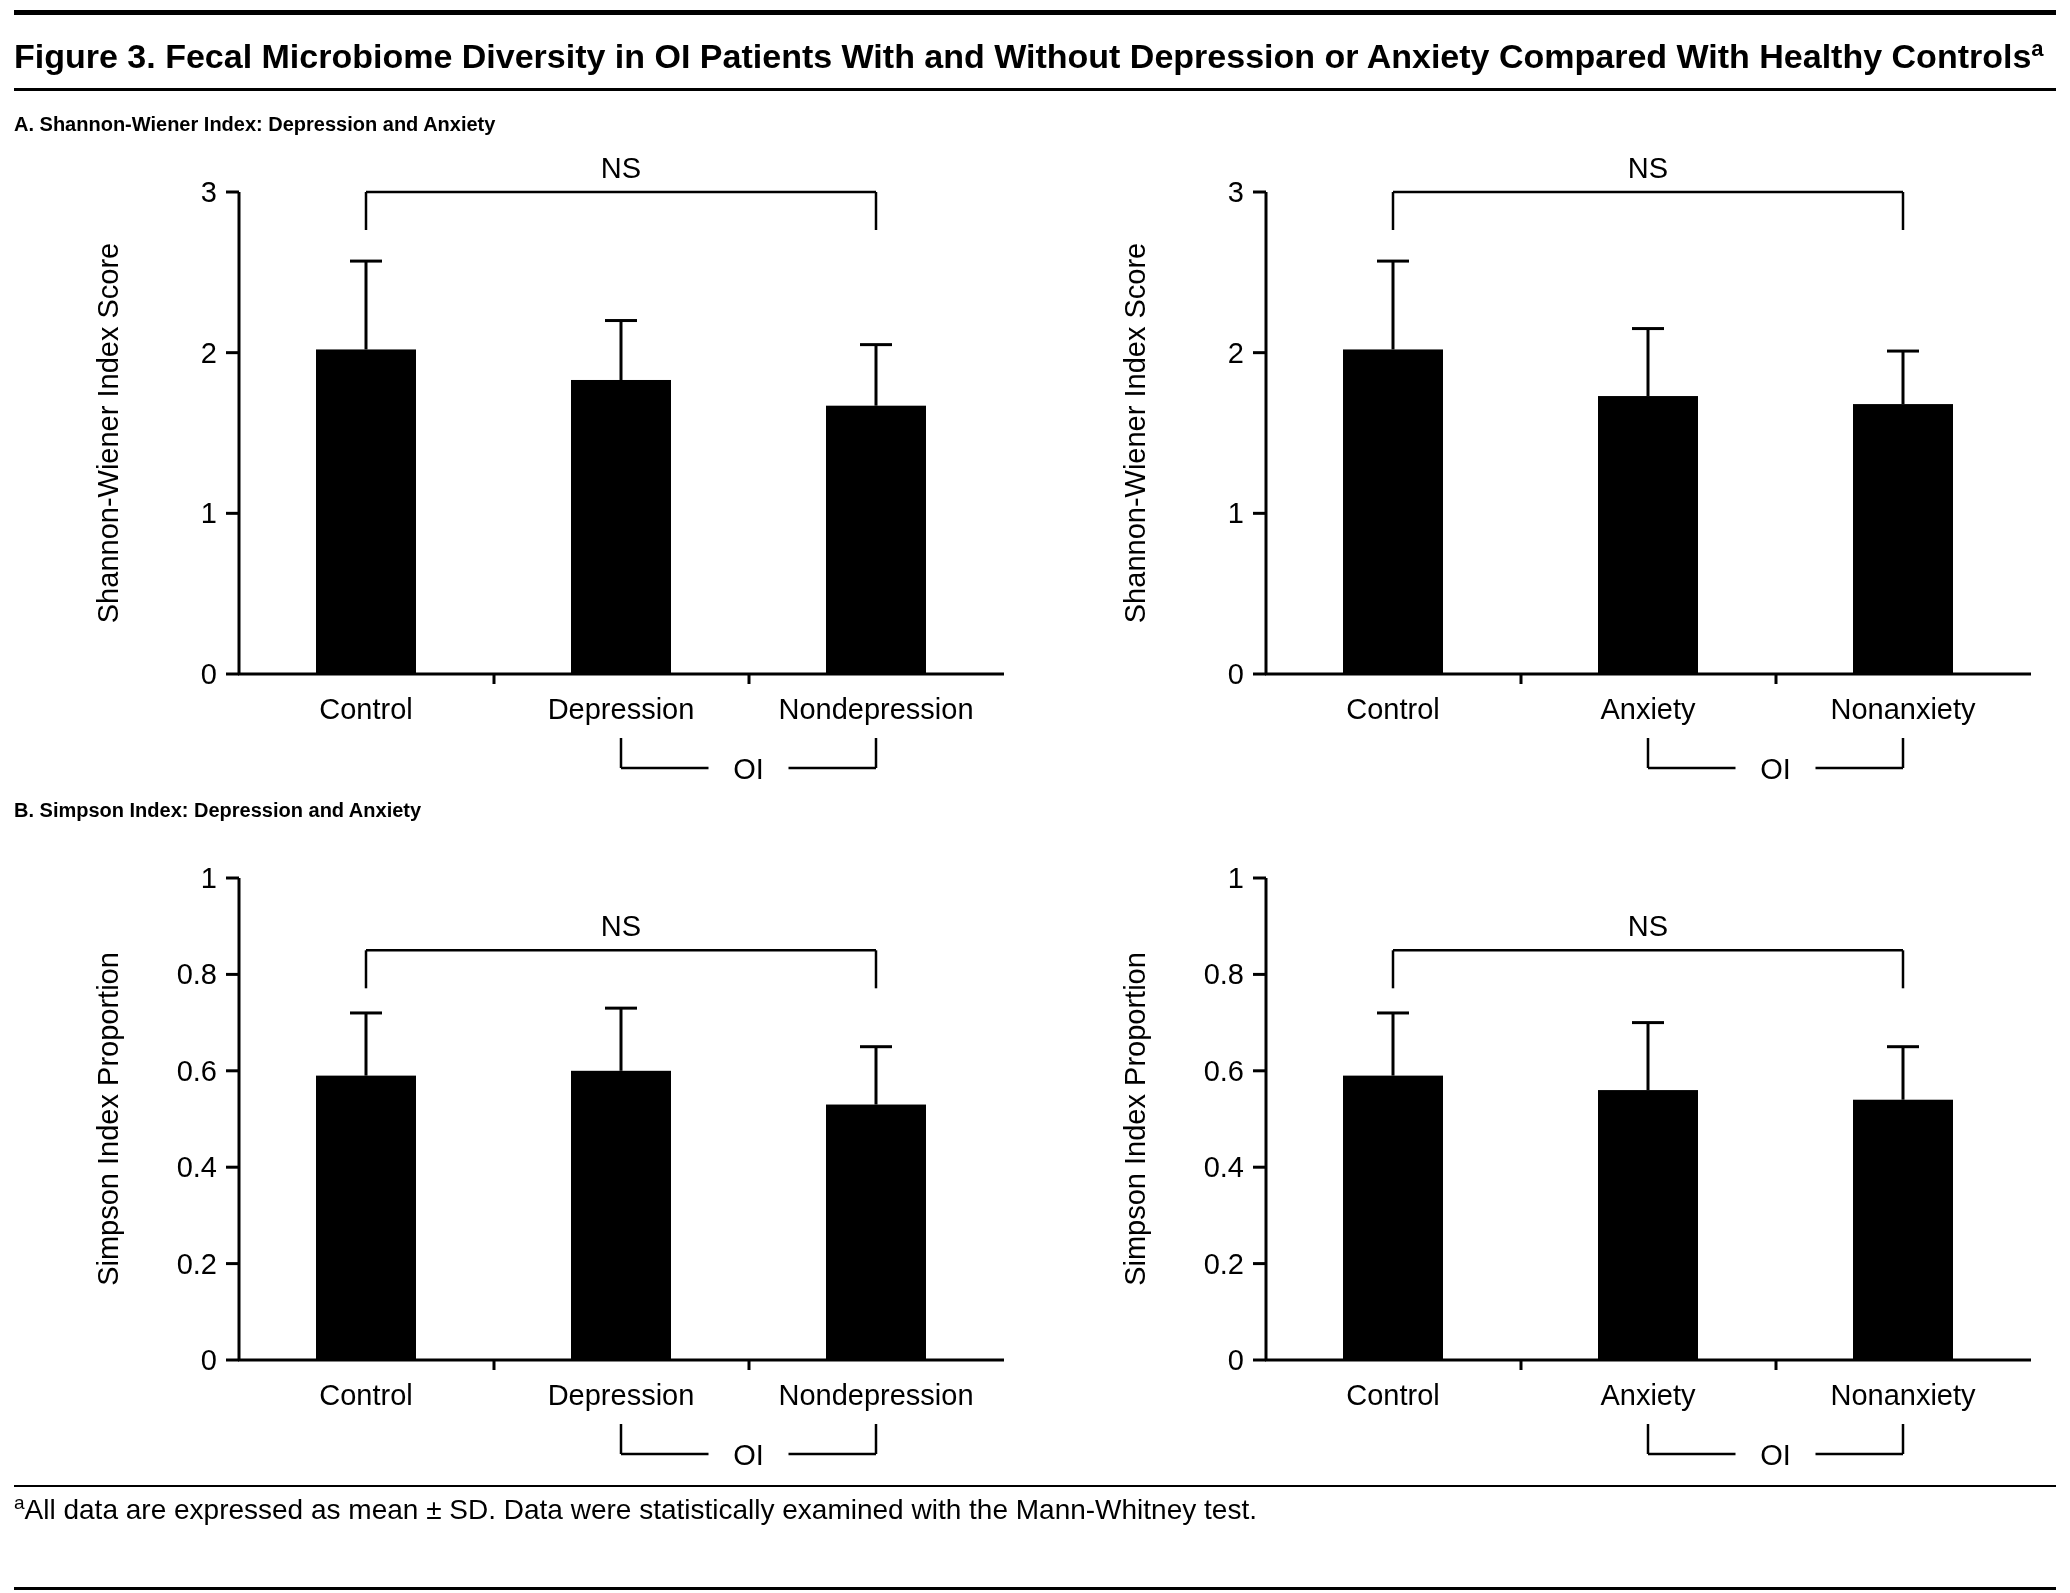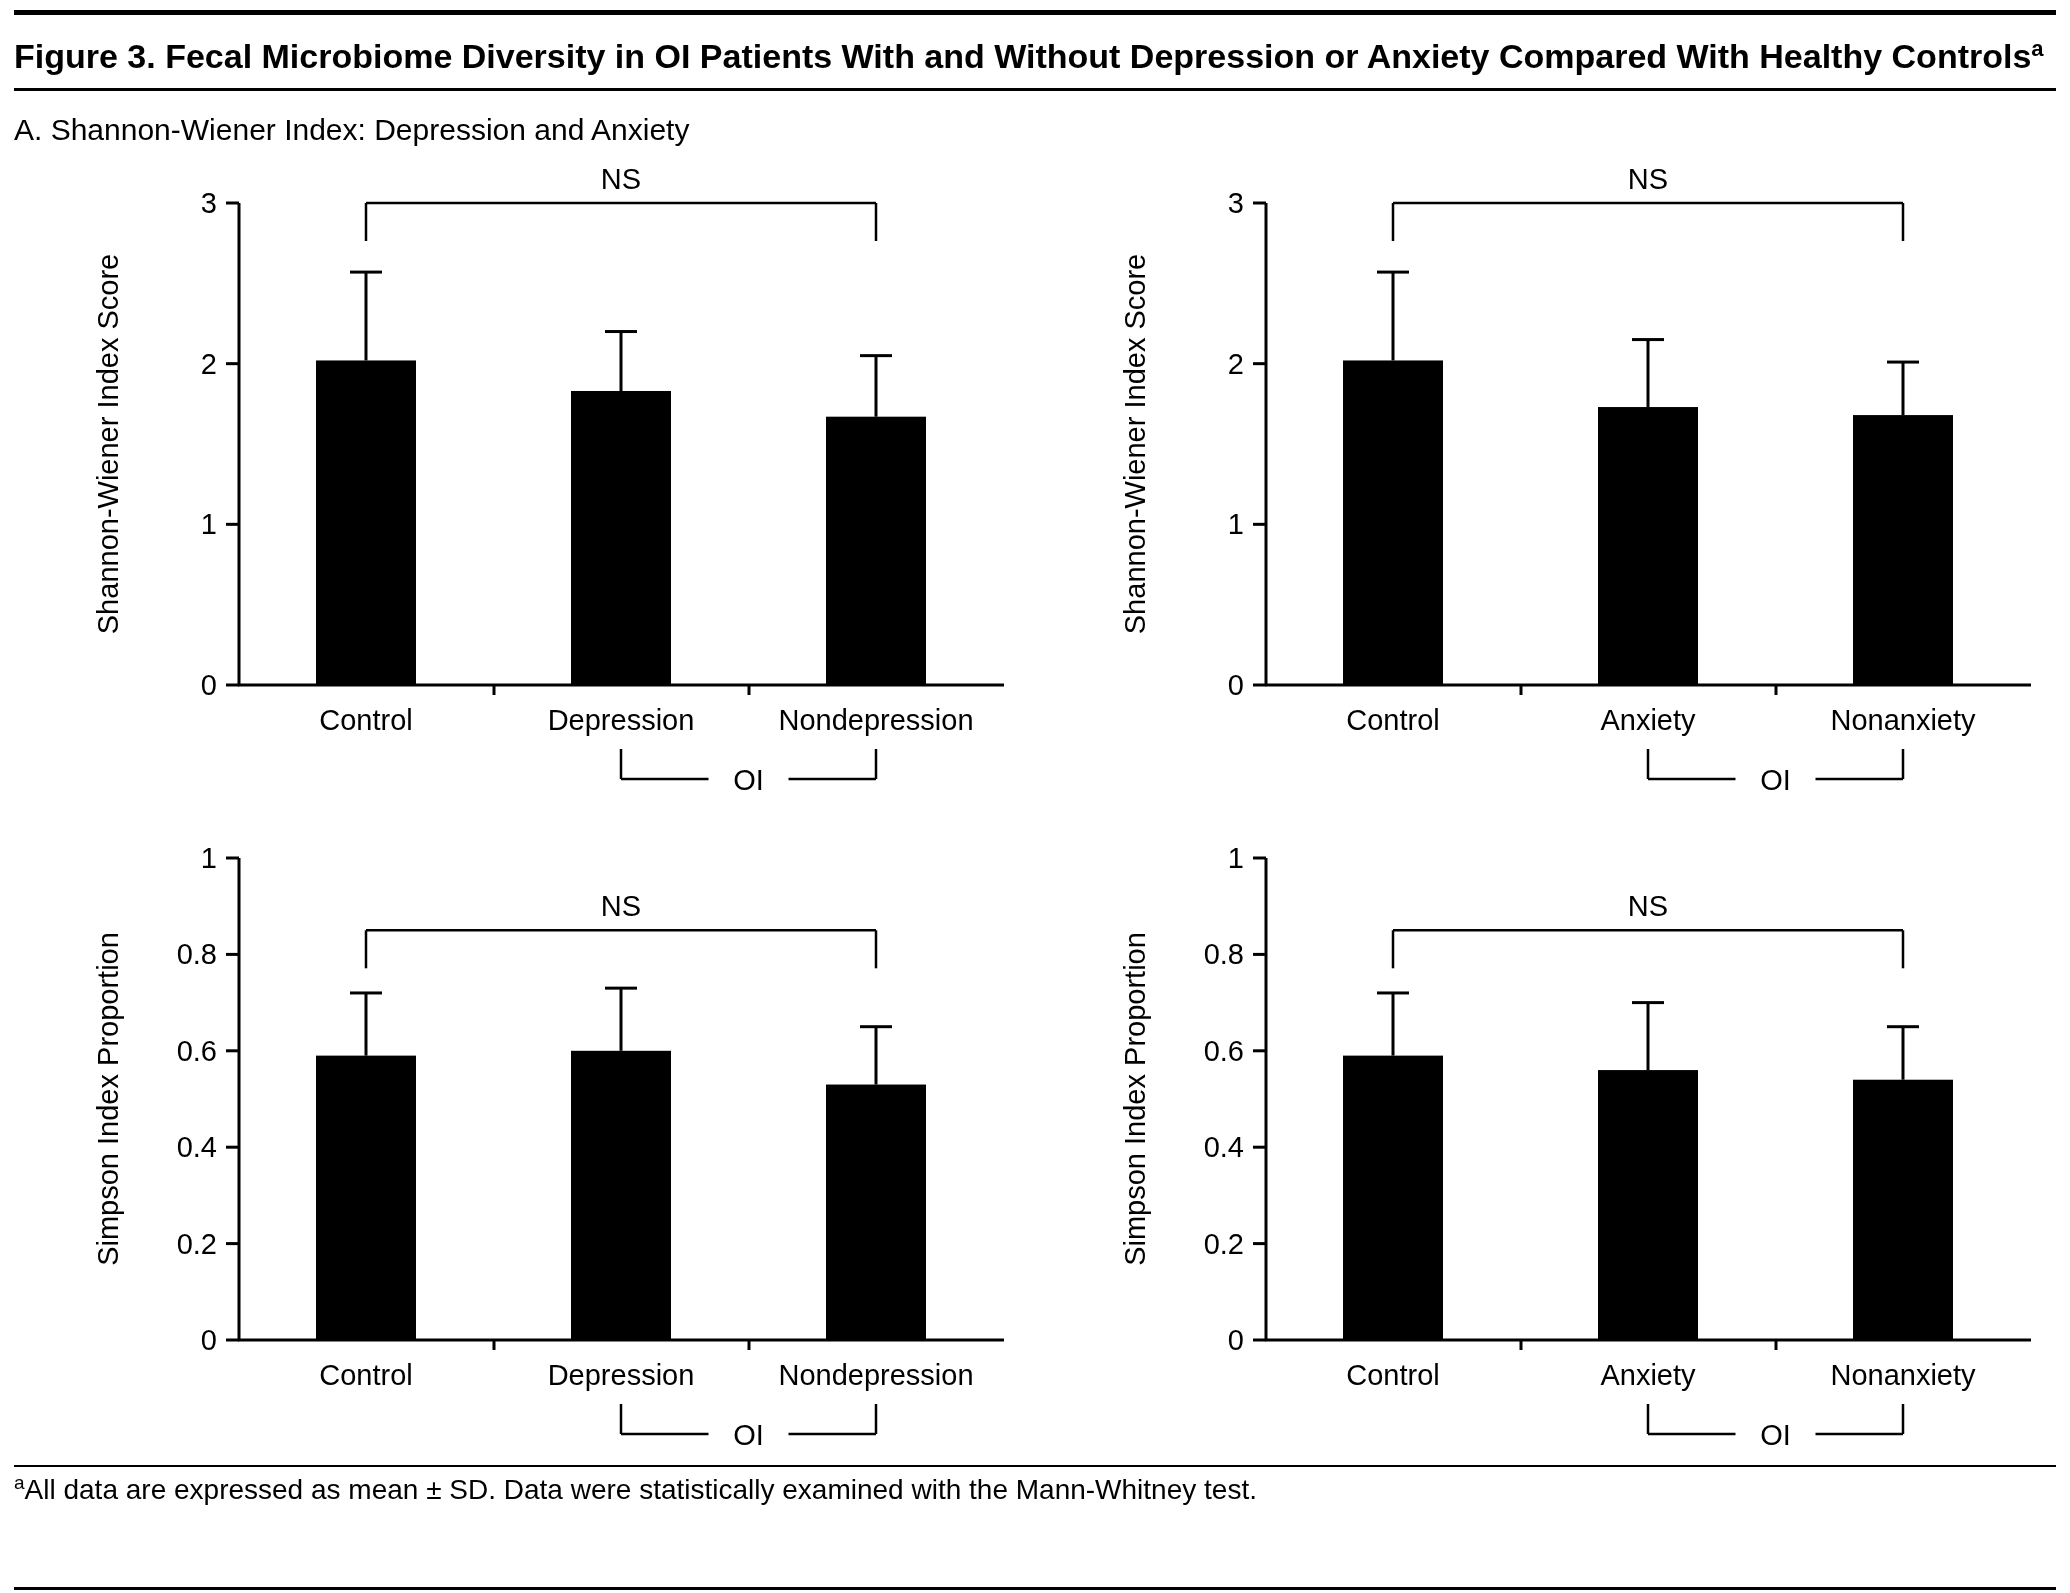--- a/index.html
+++ b/index.html
@@ -9,21 +9,21 @@
     font-family: "Liberation Sans", sans-serif;
     color: #000; overflow: hidden; position: relative;
   }
   .page { padding: 10px 14px 6px 14px; height: 100%; position: relative; }
   .rule { background: #000; }
   .rule-top { height: 5px; margin-bottom: 6px; }
   .rule-under-title { height: 3px; }
   .rule-thin { height: 2px; }
   h1.fig-title { font-size: 34px; font-weight: bold; line-height: 48px; padding: 4px 0 8px 0; }
   h1.fig-title sup { font-size: 22px; }
-  h2.section-heading { font-size: 30px; font-weight: normal; }
+  h2.section-heading { font-size: 20px; font-weight: bold; }
   #section-a { margin: 22px 0 2px 0; }
   #section-b { margin: 6px 0 2px 0; }
   .chart-row { display: flex; justify-content: space-between; }
   svg.chart { display: block; }
   .footer { margin-top: 6px; }
   .footer p.note { font-size: 28px; line-height: 31px; }
   .footer p.note sup { font-size: 19px; }
   .rule-bottom { position: absolute; left: 14px; right: 14px; bottom: 3px; height: 3px; background: #000; }
 </style>
 </head>
@@ -107,20 +107,21 @@
         <line x1="862" y1="54" x2="862" y2="92" stroke="#000000" stroke-width="2.5"></line>
         <text x="607" y="40" fill="#000000" font-size="29" text-anchor="middle" font-family="&quot;Liberation Sans&quot;, sans-serif">NS</text>
         <line x1="607" y1="600" x2="607" y2="630" stroke="#000000" stroke-width="2.5"></line>
         <line x1="862" y1="600" x2="862" y2="630" stroke="#000000" stroke-width="2.5"></line>
         <line x1="607" y1="630" x2="694.5" y2="630" stroke="#000000" stroke-width="2.5"></line>
         <line x1="774.5" y1="630" x2="862" y2="630" stroke="#000000" stroke-width="2.5"></line>
         <text x="734.5" y="641" fill="#000000" font-size="29" text-anchor="middle" font-family="&quot;Liberation Sans&quot;, sans-serif">OI</text>
       </svg>
   </div>
 
+  <h2 id="section-b" class="section-heading">B. Simpson Index: Depression and Anxiety</h2>
 
   <div class="chart-row">
     <svg class="chart" width="1015" height="655" viewBox="0 0 1015 655">
         <line x1="225" y1="536" x2="225" y2="54" stroke="#000000" stroke-width="3"></line>
         <line x1="224" y1="536" x2="990" y2="536" stroke="#000000" stroke-width="3"></line>
         <line x1="212" y1="536" x2="225" y2="536" stroke="#000000" stroke-width="3"></line>
         <text x="203" y="546" fill="#000000" font-size="29" text-anchor="end" font-family="&quot;Liberation Sans&quot;, sans-serif">0</text>
         <line x1="212" y1="439.6" x2="225" y2="439.6" stroke="#000000" stroke-width="3"></line>
         <text x="203" y="449.6" fill="#000000" font-size="29" text-anchor="end" font-family="&quot;Liberation Sans&quot;, sans-serif">0.2</text>
         <line x1="212" y1="343.2" x2="225" y2="343.2" stroke="#000000" stroke-width="3"></line>

